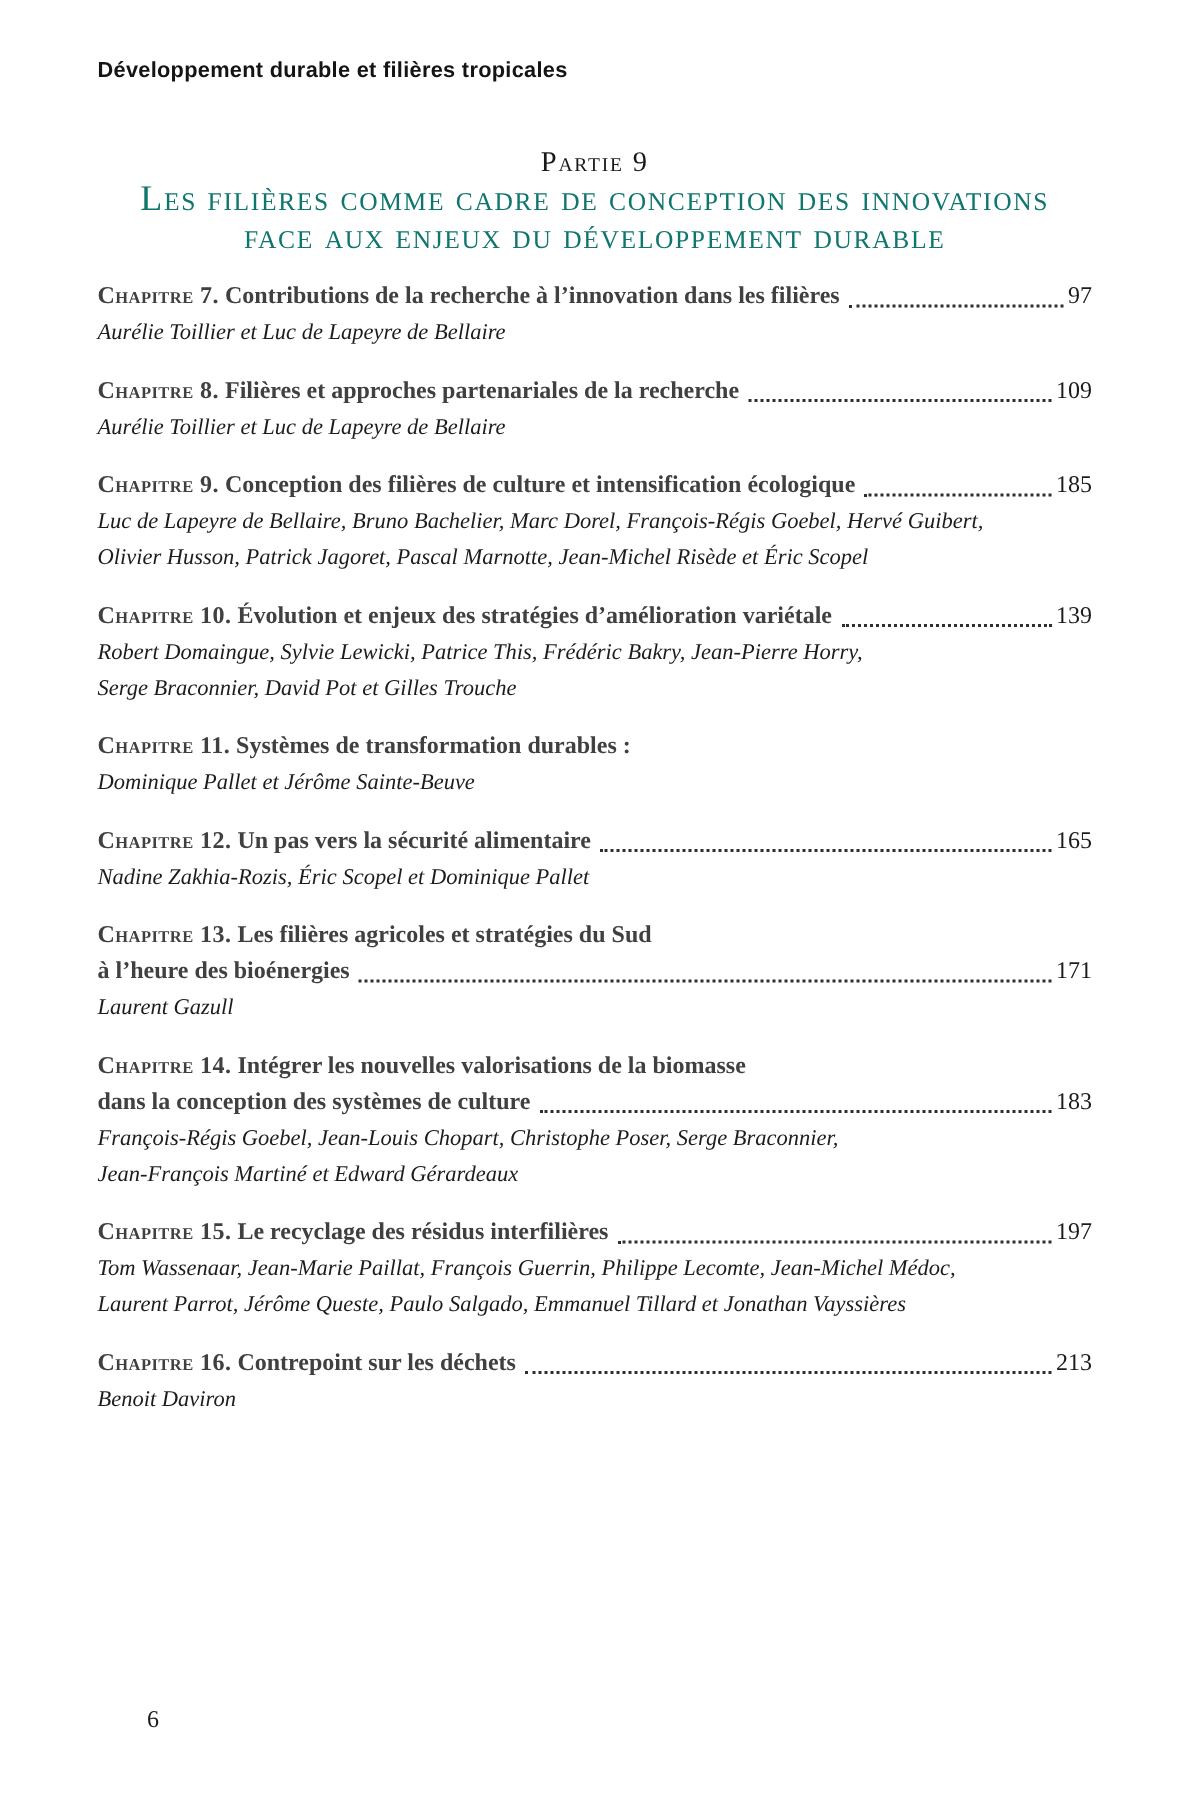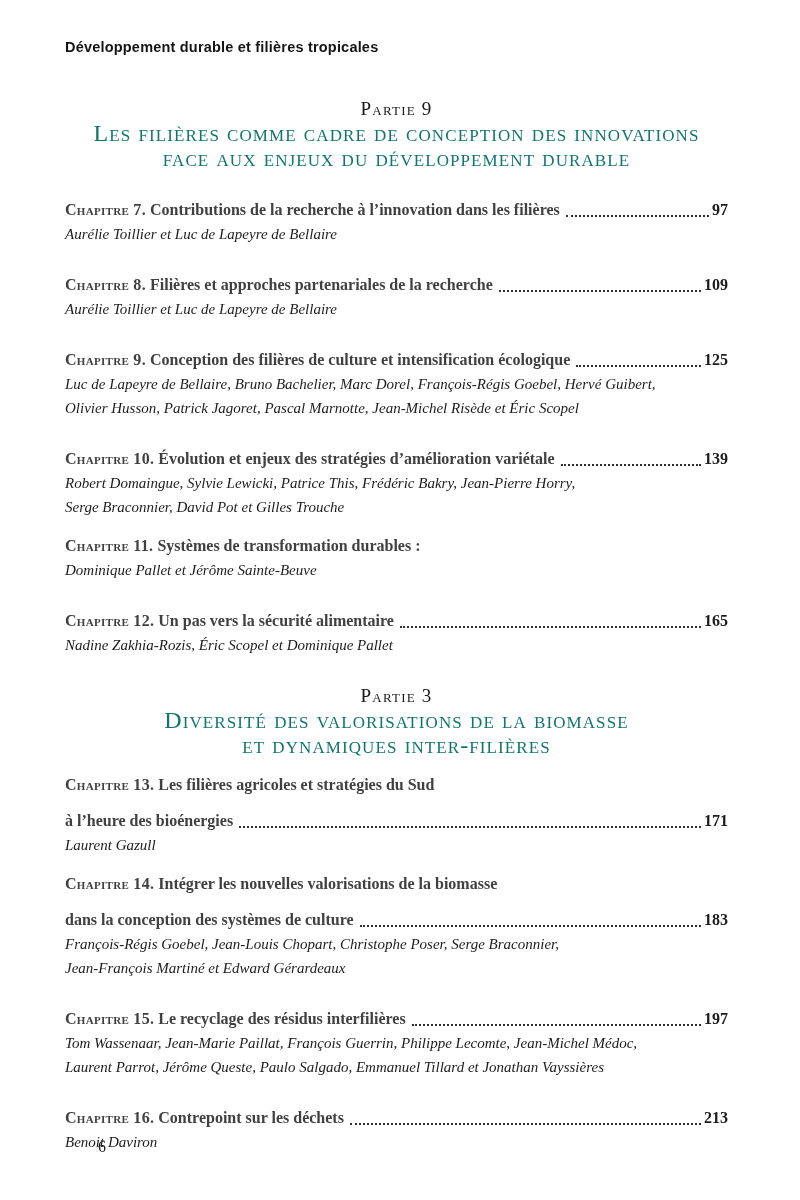--- a/index.html
+++ b/index.html
@@ -43,21 +43,21 @@
     white-space: nowrap;
   }
   .entry-text { font-weight: bold; color: #404040; }
   .ch-label { font-variant: small-caps; letter-spacing: 0.3px; }
   .leader {
     flex: 1 1 auto; min-width: 12px;
     margin: 0 3px 0 6px; margin-bottom: 5px;
     border-bottom: 2px dotted #2f2f2f;
     align-self: flex-end;
   }
-  .pagenum { font-weight: bold; font-size: 16px; flex: 0 0 auto; margin-top: 12px; }
+  .pagenum { font-weight: normal; font-size: 16px; flex: 0 0 auto; }
 
   .authors {
     font-style: italic;
     font-size: 15px; line-height: 24px;
     white-space: nowrap;
     color: #1c1c1c;
   }
 
   .footer-page-number {
     position: absolute; left: 98px; top: 1138px;
@@ -92,21 +92,21 @@
       <span class="leader"></span>
       <span class="pagenum">109</span>
     </div>
     <div class="authors">Aurélie Toillier et Luc de Lapeyre de Bellaire</div>
   </div>
 
   <div class="toc-entry">
     <div class="entry-line">
       <span class="entry-text"><span class="ch-label">Chapitre 9.</span> <span class="ch-title">Conception des filières de culture et intensification écologique</span></span>
       <span class="leader"></span>
-      <span class="pagenum">125</span>
+      <span class="pagenum">185</span>
     </div>
     <div class="authors">Luc de Lapeyre de Bellaire, Bruno Bachelier, Marc Dorel, François-Régis Goebel, Hervé Guibert,</div>
     <div class="authors">Olivier Husson, Patrick Jagoret, Pascal Marnotte, Jean-Michel Risède et Éric Scopel</div>
   </div>
 
   <div class="toc-entry">
     <div class="entry-line">
       <span class="entry-text"><span class="ch-label">Chapitre 10.</span> <span class="ch-title">Évolution et enjeux des stratégies d’amélioration variétale</span></span>
       <span class="leader"></span>
       <span class="pagenum">139</span>
@@ -124,25 +124,20 @@
 
   <div class="toc-entry">
     <div class="entry-line">
       <span class="entry-text"><span class="ch-label">Chapitre 12.</span> <span class="ch-title">Un pas vers la sécurité alimentaire</span></span>
       <span class="leader"></span>
       <span class="pagenum">165</span>
     </div>
     <div class="authors">Nadine Zakhia-Rozis, Éric Scopel et Dominique Pallet</div>
   </div>
 
-  <div class="part-heading second">
-    <div class="part-label">Partie 3</div>
-    <div class="part-title">Diversité des valorisations de la biomasse</div>
-    <div class="part-title">et dynamiques inter-filières</div>
-  </div>
 
   <div class="toc-entry">
     <div class="entry-line">
       <span class="entry-text"><span class="ch-label">Chapitre 13.</span> <span class="ch-title">Les filières agricoles et stratégies du Sud</span></span>
     </div>
     <div class="entry-line">
       <span class="entry-text"><span class="ch-title">à l’heure des bioénergies</span></span>
       <span class="leader"></span>
       <span class="pagenum">171</span>
     </div>

